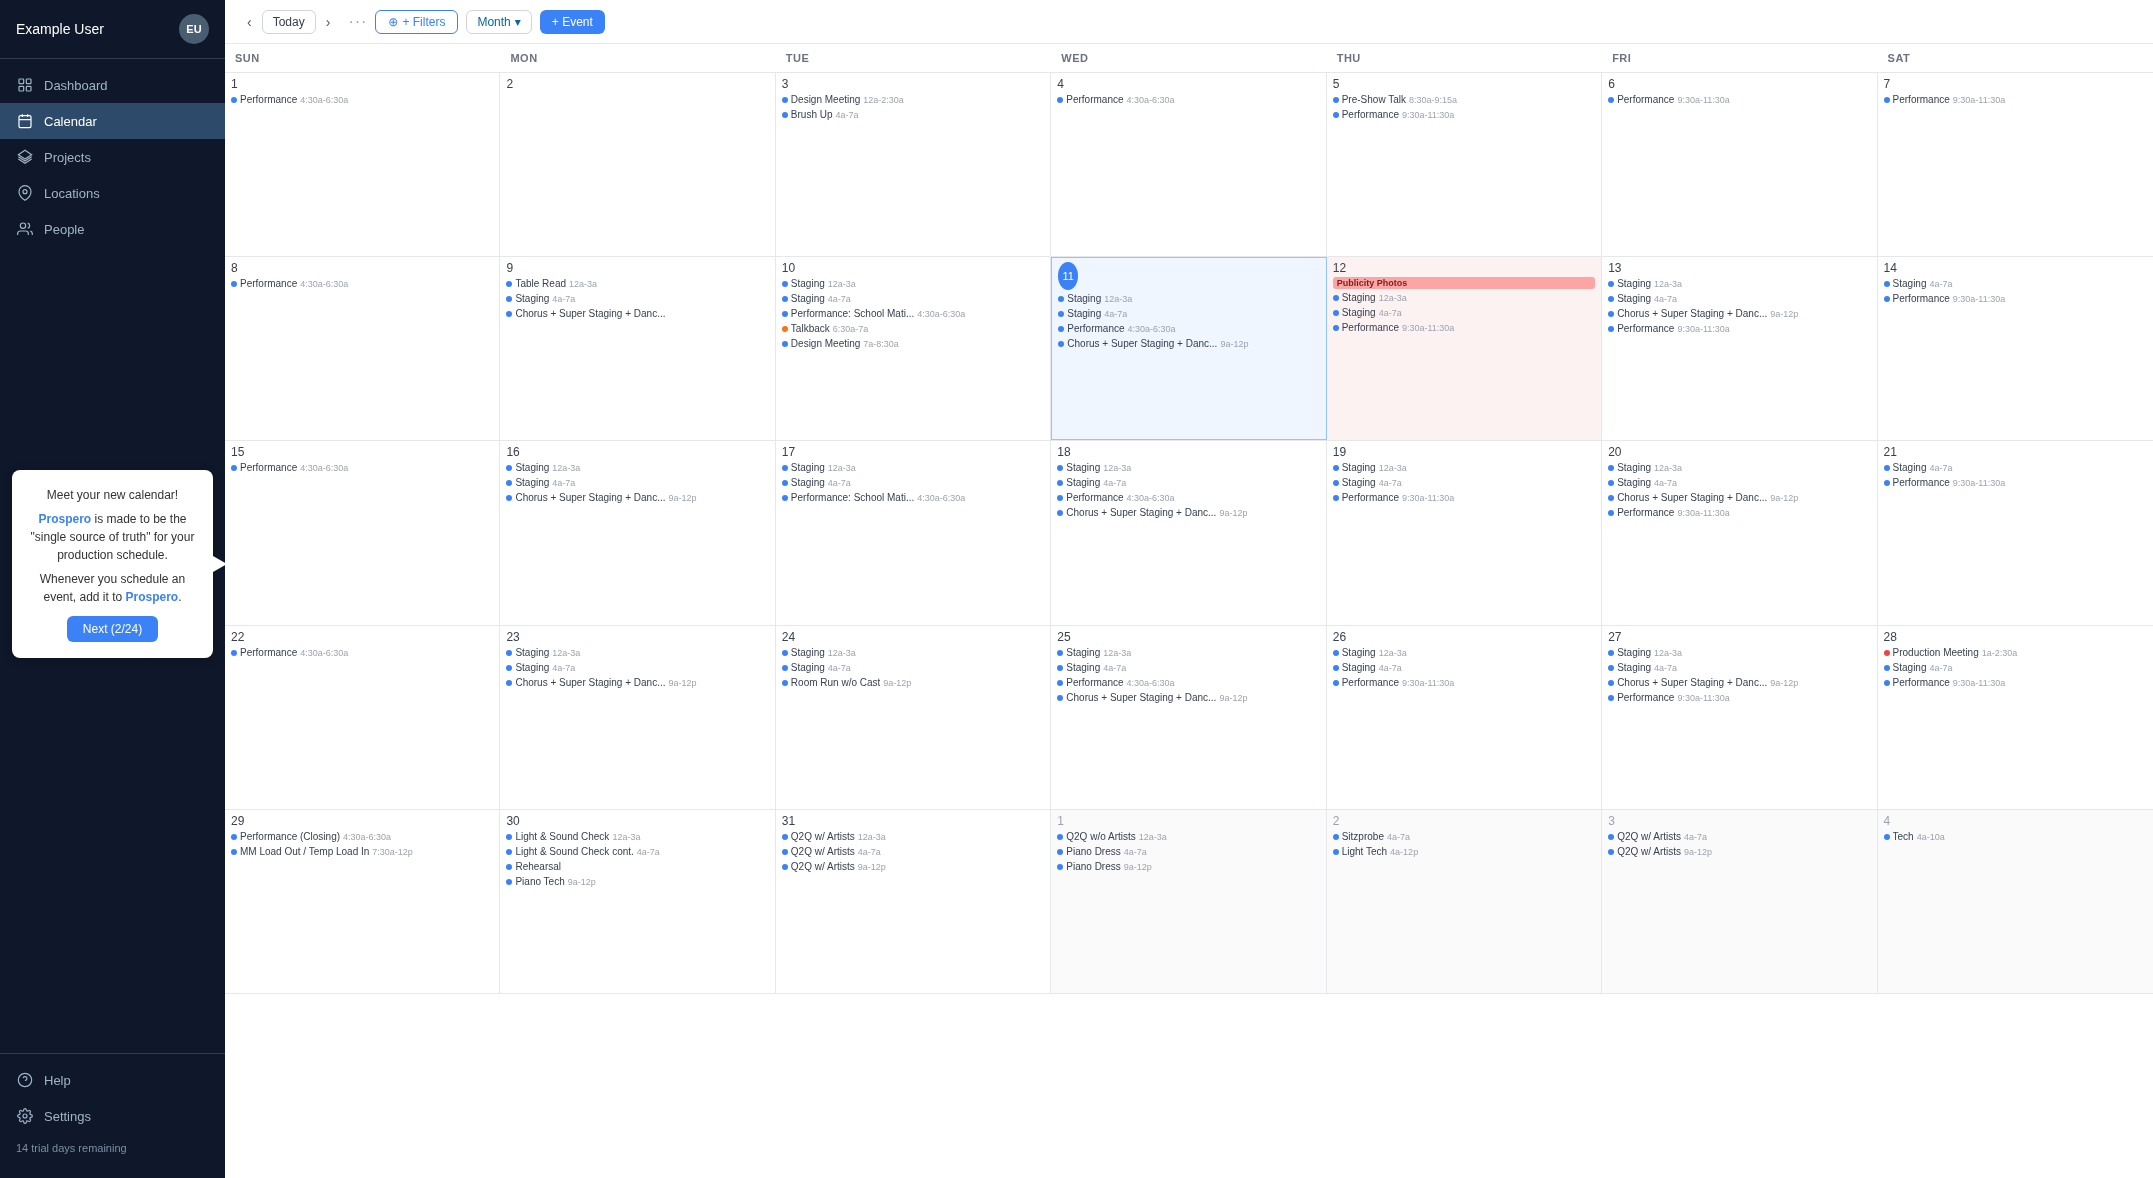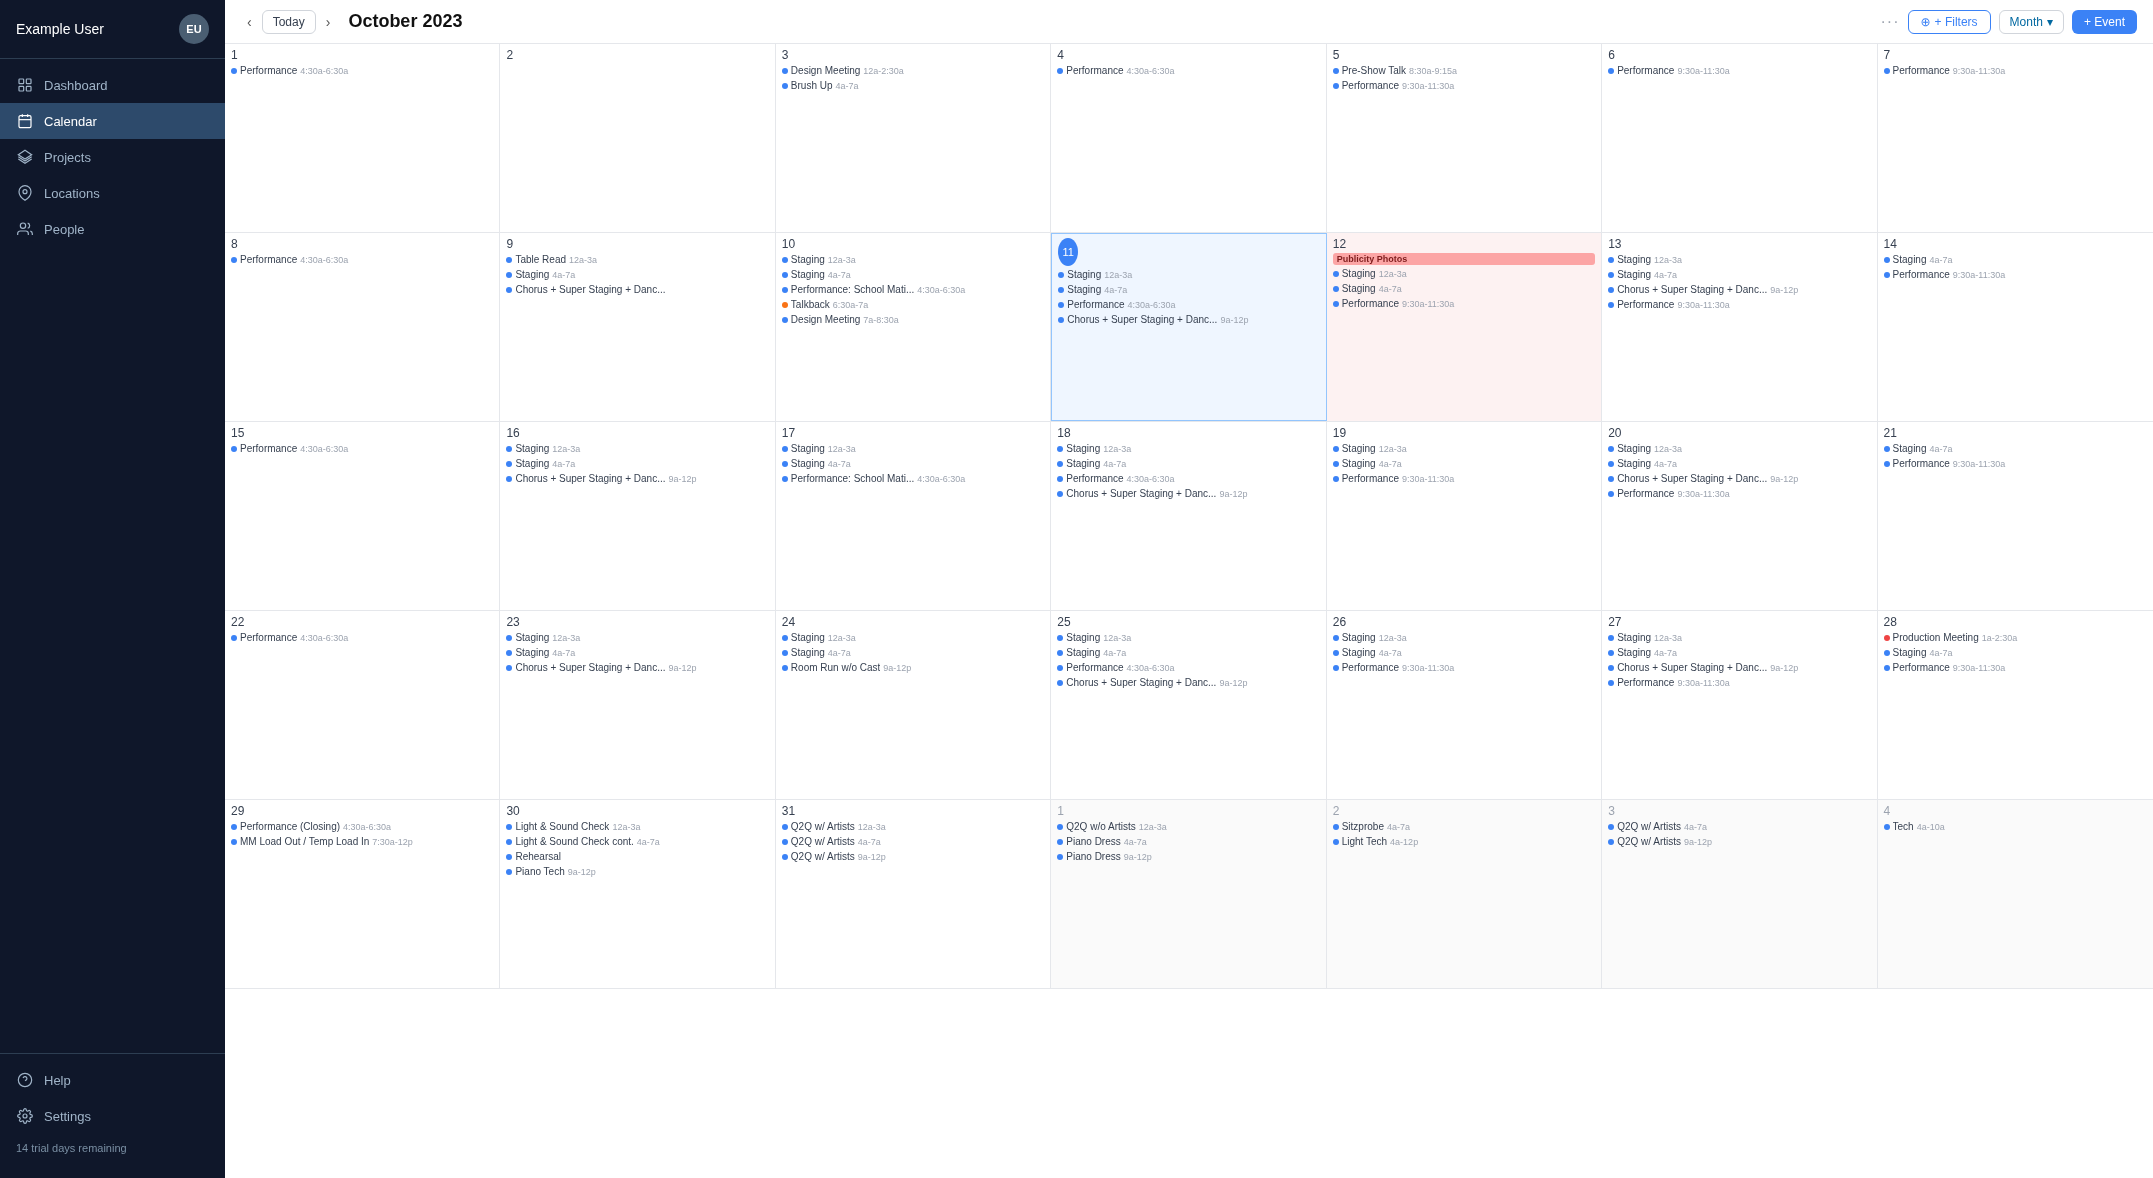--- a/index.html
+++ b/index.html
@@ -281,20 +281,27 @@
             <path d="M17 21v-2a4 4 0 0 0-4-4H5a4 4 0 0 0-4 4v2"></path>
             <circle cx="9" cy="7" r="4"></circle>
             <path d="M23 21v-2a4 4 0 0 0-3-3.87"></path>
             <path d="M16 3.13a4 4 0 0 1 0 7.75"></path>
           </svg>
       </div>
       <span>People</span>
     </div>
   </div>
 
+  <div class="onboarding-popup">
+    <div class="arrow-right"></div>
+    <p>Meet your new calendar!</p>
+    <p style="margin-top:6px;"><a class="onboarding-link">Prospero</a> is made to be the "single source of truth" for your production schedule.</p>
+    <p style="margin-top:6px;">Whenever you schedule an event, add it to <a class="onboarding-link">Prospero</a>.</p>
+    <button class="onboarding-next-btn">Next (2/24)</button>
+  </div>
 
   <div style="flex:1"></div>
 
   <div class="sidebar-bottom">
     <div class="sidebar-item">
       <div class="sidebar-item-icon">
         <svg width="16" height="16" fill="none" stroke="currentColor" stroke-width="1.8" viewBox="0 0 24 24">
             <circle cx="12" cy="12" r="10"></circle>
             <path d="M9.09 9a3 3 0 0 1 5.83 1c0 2-3 3-3 3"></path>
             <line x1="12" y1="17" x2="12.01" y2="17"></line>
@@ -316,39 +323,47 @@
 </div>
 
 <div class="main">
 
   <div class="topbar">
     <div class="topbar-nav">
       <button class="topbar-nav-btn">‹</button>
       <button class="topbar-today-btn">Today</button>
       <button class="topbar-nav-btn">›</button>
     </div>
-    <span class="topbar-title">October 2023</span>
     <div class="topbar-right">
       <span class="topbar-dots">···</span>
       <button class="topbar-filters-btn">
         <span>⊕</span>
         <span>+ Filters</span>
       </button>
       <button class="topbar-month-btn">
         <span>Month</span>
         <span>▾</span>
       </button>
       <button class="topbar-event-btn">
         <span>+ Event</span>
       </button>
     </div>
   </div>
 
   <div class="calendar">
 
+    <div class="cal-header">
+      <div class="cal-header-cell">SUN</div>
+      <div class="cal-header-cell">MON</div>
+      <div class="cal-header-cell">TUE</div>
+      <div class="cal-header-cell">WED</div>
+      <div class="cal-header-cell">THU</div>
+      <div class="cal-header-cell">FRI</div>
+      <div class="cal-header-cell">SAT</div>
+    </div>
 
     <div class="cal-body" id="cal-body">
         <div class="cal-week">
           <div class="cal-cell">
             <div class="cal-day-num">1</div>
             <div class="cal-event">
               <span class="cal-event-dot dot-blue"></span>
               <span class="cal-event-name">Performance</span>
               <span class="cal-event-time">4:30a-6:30a</span>
             </div>

